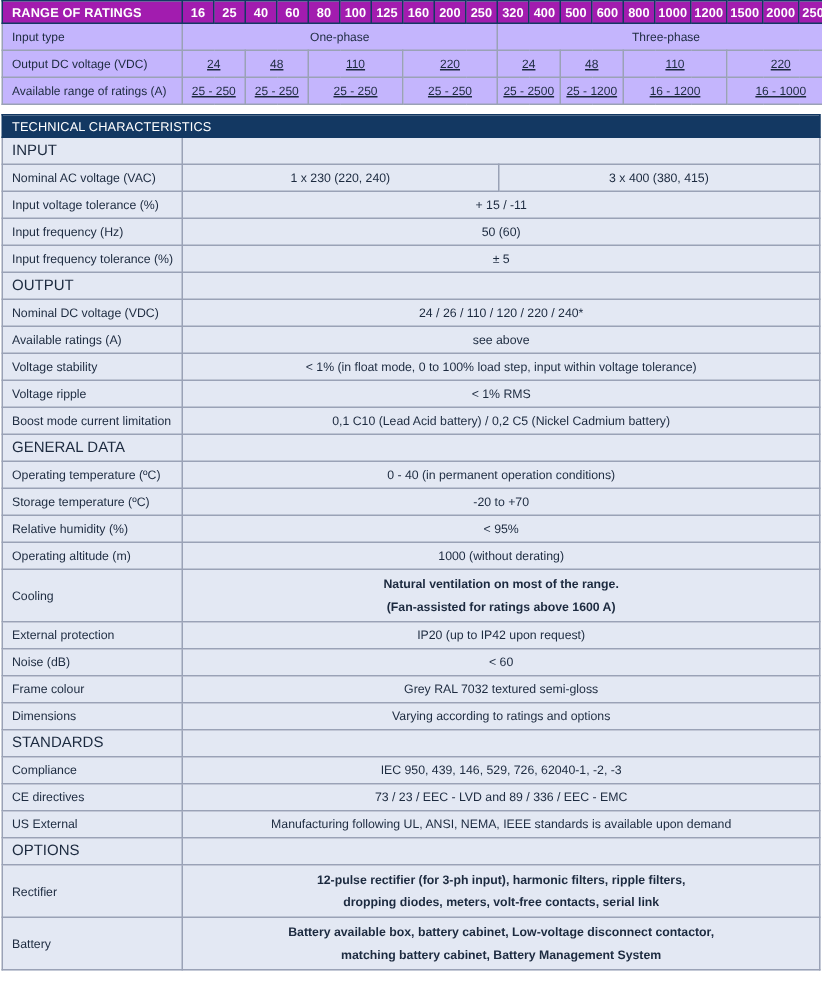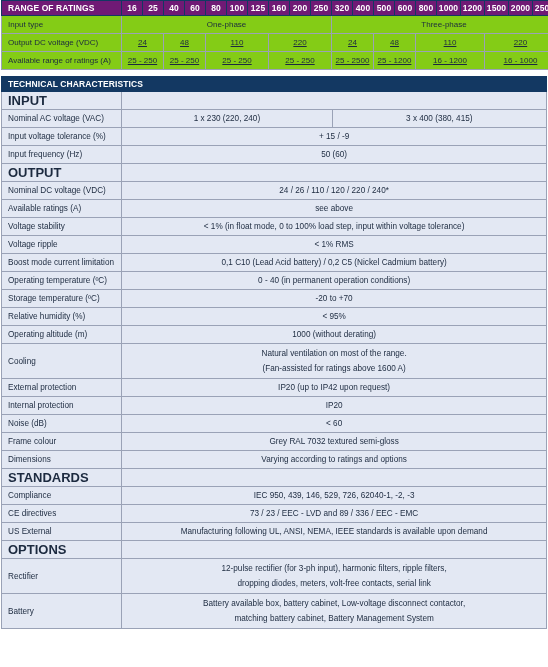--- a/index.html
+++ b/index.html
@@ -21,26 +21,26 @@
     margin: 0 1px;
     border-collapse: collapse;
     table-layout: fixed;
   }
   .ratings-table td, .ratings-table th {
     border: 1px solid #9aa2b6;
     padding: 0;
     font-weight: normal;
     font-size: 8px;
     text-align: center;
-    background: #84cc16;
+    background: #c4b5fd;
     height: 17px;
     vertical-align: middle;
   }
   .rr-head td, .rr-head th {
-    background: #701a75;
+    background: #a21caf;
     color: #ffffff;
     font-weight: bold;
     font-size: 8.5px;
     border: 1px solid #133862;
     height: 14px;
     letter-spacing: .1px;
   }
   .rr-head .rr-title {
     text-align: left;
     padding-left: 6px;
@@ -67,39 +67,39 @@
     background: #e3e8f3;
     padding: 0 0 0 6px;
     font-size: 8.2px;
     height: 17px;
     vertical-align: middle;
     color: #1c2a3f;
   }
   .tech-head td {
     background: #133862;
     color: #ffffff;
-    font-weight: bold;
+    font-weight: normal;
     font-size: 8.5px;
     border: 1px solid #133862;
     height: 14px;
     letter-spacing: .1px;
   }
   .sect td {
-    font-weight: bold;
-    font-size: 13px;
+    font-weight: normal;
+    font-size: 10px;
   }
   .tech-val {
     text-align: center;
     padding-left: 0 !important;
   }
   .two-line {
     height: 34px !important;
     line-height: 15px;
   }
-  .two-line div { text-align: center; }
+  .two-line div { text-align: center; font-weight: bold; }
 </style>
 </head>
 <body>
 
 <table class="ratings-table">
   <colgroup>
     <col style="width:120px">
       <col style="width:21px">
       <col style="width:21px">
       <col style="width:21px">
@@ -197,28 +197,32 @@
   </tr>
 
   <tr>
     <td>Nominal AC voltage (VAC)</td>
     <td class="tech-val">1 x 230 (220, 240)</td>
     <td class="tech-val">3 x 400 (380, 415)</td>
   </tr>
 
   <tr>
     <td>Input voltage tolerance (%)</td>
-    <td class="tech-val" colspan="2">+ 15 / -9</td>
+    <td class="tech-val" colspan="2">+ 15 / -11</td>
   </tr>
 
   <tr>
     <td>Input frequency (Hz)</td>
     <td class="tech-val" colspan="2">50 (60)</td>
   </tr>
 
+  <tr>
+    <td>Input frequency tolerance (%)</td>
+    <td class="tech-val" colspan="2">± 5</td>
+  </tr>
 
   <tr class="sect">
     <td>OUTPUT</td>
     <td colspan="2"></td>
   </tr>
 
   <tr>
     <td>Nominal DC voltage (VDC)</td>
     <td class="tech-val" colspan="2">24 / 26 / 110 / 120 / 220 / 240*</td>
   </tr>
@@ -236,20 +240,24 @@
   <tr>
     <td>Voltage ripple</td>
     <td class="tech-val" colspan="2">&lt; 1% RMS</td>
   </tr>
 
   <tr>
     <td>Boost mode current limitation</td>
     <td class="tech-val" colspan="2">0,1 C10 (Lead Acid battery) / 0,2 C5 (Nickel Cadmium battery)</td>
   </tr>
 
+  <tr class="sect">
+    <td>GENERAL DATA</td>
+    <td colspan="2"></td>
+  </tr>
 
   <tr>
     <td>Operating temperature (ºC)</td>
     <td class="tech-val" colspan="2">0 - 40 (in permanent operation conditions)</td>
   </tr>
 
   <tr>
     <td>Storage temperature (ºC)</td>
     <td class="tech-val" colspan="2">-20 to +70</td>
   </tr>
@@ -270,24 +278,20 @@
       <div>Natural ventilation on most of the range.</div>
       <div>(Fan-assisted for ratings above 1600 A)</div>
     </td>
   </tr>
 
   <tr>
     <td>External protection</td>
     <td class="tech-val" colspan="2">IP20 (up to IP42 upon request)</td>
   </tr>
 
-  <tr>
-    <td>Internal protection</td>
-    <td class="tech-val" colspan="2">IP20</td>
-  </tr>
 
   <tr>
     <td>Noise (dB)</td>
     <td class="tech-val" colspan="2">&lt; 60</td>
   </tr>
 
 
   <tr>
     <td>Frame colour</td>
     <td class="tech-val" colspan="2">Grey RAL 7032 textured semi-gloss</td>

